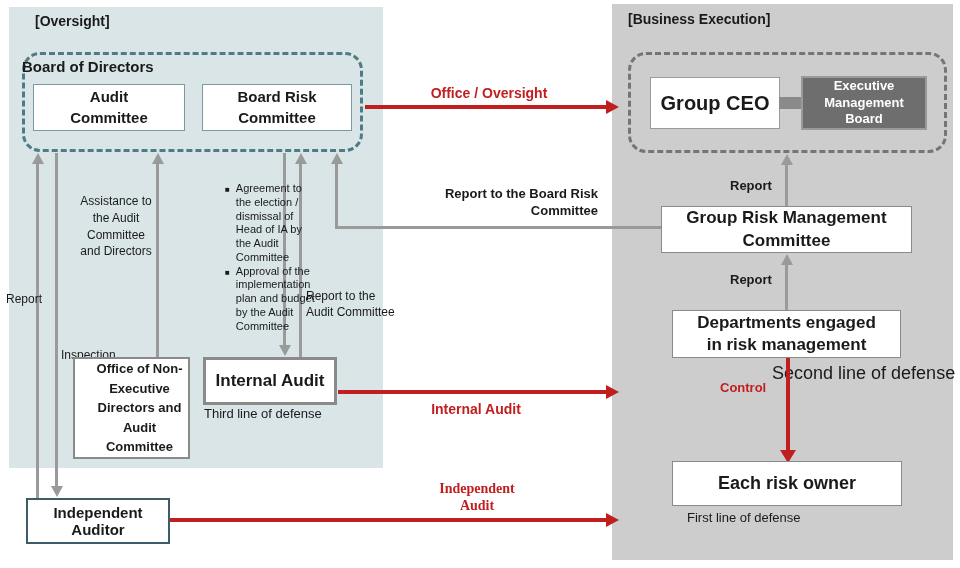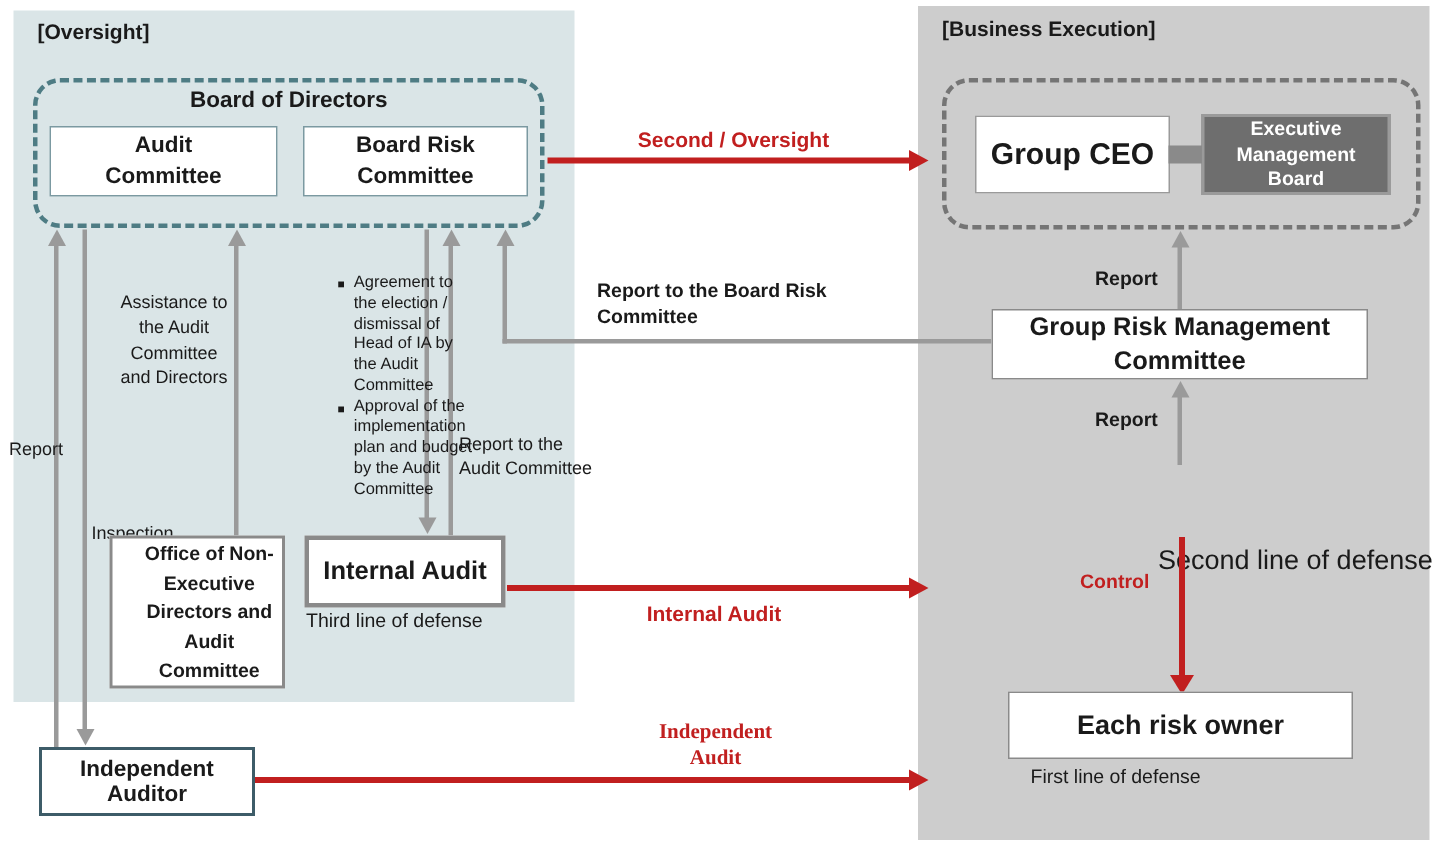--- a/index.html
+++ b/index.html
@@ -29,46 +29,46 @@
   .bullet-text{white-space:pre-line;}
 </style>
 </head>
 <body>
 
 <div id="stage">
 
   <div class="panel" style="left:9px;top:7px;width:374px;height:461px;background:#dae5e7;"></div>
   <div class="panel" style="left:612px;top:4px;width:341px;height:556px;background:#cdcdcd;"></div>
 
-  <div class="panel-title" style="left:25px;top:13px;">[Oversight]</div>
+  <div class="panel-title" style="left:35px;top:13px;">[Oversight]</div>
   <div class="panel-title" style="left:628px;top:11px;">[Business Execution]</div>
 
   <div class="dashed-container" style="left:22px;top:52px;width:341px;height:100px;border:3px dashed #4e7c84;"></div>
-  <div class="lbl" style="left:22px;top:57px;width:341px;text-align:center;font-weight:bold;font-size:15px;">Board of Directors</div>
+  <div class="lbl" style="left:22px;top:57px;width:341px;text-align:left;font-weight:bold;font-size:15px;">Board of Directors</div>
 
   <div class="box" style="left:33px;top:84px;width:152px;height:47px;border:1.5px solid #7b99a1;font-size:15px;line-height:1.35;">Audit
 Committee</div>
   <div class="box" style="left:202px;top:84px;width:150px;height:47px;border:1.5px solid #7b99a1;font-size:15px;line-height:1.35;">Board Risk
 Committee</div>
 
   <div class="dashed-container" style="left:628px;top:52px;width:319px;height:101px;border:3px dashed #757575;"></div>
   <div class="box" style="left:650px;top:77px;width:130px;height:52px;border:1px solid #9a9a9a;font-size:20px;">Group CEO</div>
   <div style="position:absolute;left:779px;top:97px;width:24px;height:12px;background:#8a8a8a;"></div>
   <div class="box" style="left:801px;top:76px;width:126px;height:54px;background:#6e6e6e;border:2px solid #9a9a9a;color:#fff;font-size:13px;line-height:1.3;">Executive
 Management
 Board</div>
 
   <div class="redline" style="left:365px;top:105px;width:242px;height:4px;"></div>
   <div class="ah-right-red" style="left:606px;top:100px;"></div>
-  <div class="lbl red-label" style="left:389px;top:84px;width:200px;">Second / Oversight</div>
+  <div class="lbl red-label" style="left:389px;top:84px;width:200px;">Office / Oversight</div>
 
   <div class="ah-up" style="left:331px;top:153px;"></div>
   <div class="vline" style="left:335px;top:162px;width:3px;height:67px;"></div>
   <div class="hline" style="left:335px;top:226px;width:326px;height:3px;"></div>
-  <div class="lbl" style="left:398px;top:186px;width:200px;text-align:left;font-weight:bold;font-size:13px;">Report to the Board Risk
+  <div class="lbl" style="left:398px;top:186px;width:200px;text-align:right;font-weight:bold;font-size:13px;">Report to the Board Risk
 Committee</div>
 
   <div class="ah-up" style="left:32px;top:153px;"></div>
   <div class="vline" style="left:36px;top:162px;width:3px;height:336px;"></div>
 
   <div class="vline" style="left:55px;top:153px;width:3px;height:334px;"></div>
   <div class="ah-down" style="left:51px;top:486px;"></div>
 
   <div class="ah-up" style="left:152px;top:153px;"></div>
   <div class="vline" style="left:156px;top:162px;width:3px;height:195px;"></div>
@@ -132,20 +132,22 @@
   <div class="vline" style="left:785px;top:163px;width:3px;height:43px;"></div>
   <div class="lbl" style="left:730px;top:178px;font-weight:bold;font-size:13px;">Report</div>
 
   <div class="box" style="left:661px;top:206px;width:251px;height:47px;border:1.5px solid #8a8a8a;font-size:17px;line-height:1.3;">Group Risk Management
 Committee</div>
 
   <div class="ah-up" style="left:781px;top:254px;"></div>
   <div class="vline" style="left:785px;top:263px;width:3px;height:47px;"></div>
   <div class="lbl" style="left:730px;top:272px;font-weight:bold;font-size:13px;">Report</div>
 
+  <div class="box" style="left:672px;top:310px;width:229px;height:48px;border:1.5px solid #8a8a8a;font-size:17px;line-height:1.3;">Departments engaged
+in risk management</div>
   <div class="lbl" style="left:772px;top:362px;font-size:18px;">Second line of defense</div>
 
   <div class="redline" style="left:786px;top:358px;width:4px;height:94px;"></div>
   <div class="ah-down-red" style="left:780px;top:450px;"></div>
   <div class="lbl red-label" style="left:720px;top:380px;font-size:13px;">Control</div>
 
   <div class="box" style="left:672px;top:461px;width:230px;height:45px;border:1.5px solid #8a8a8a;font-size:18px;">Each risk owner</div>
   <div class="lbl" style="left:687px;top:510px;width:200px;text-align:left;font-size:13px;">First line of defense</div>
 
 </div>

